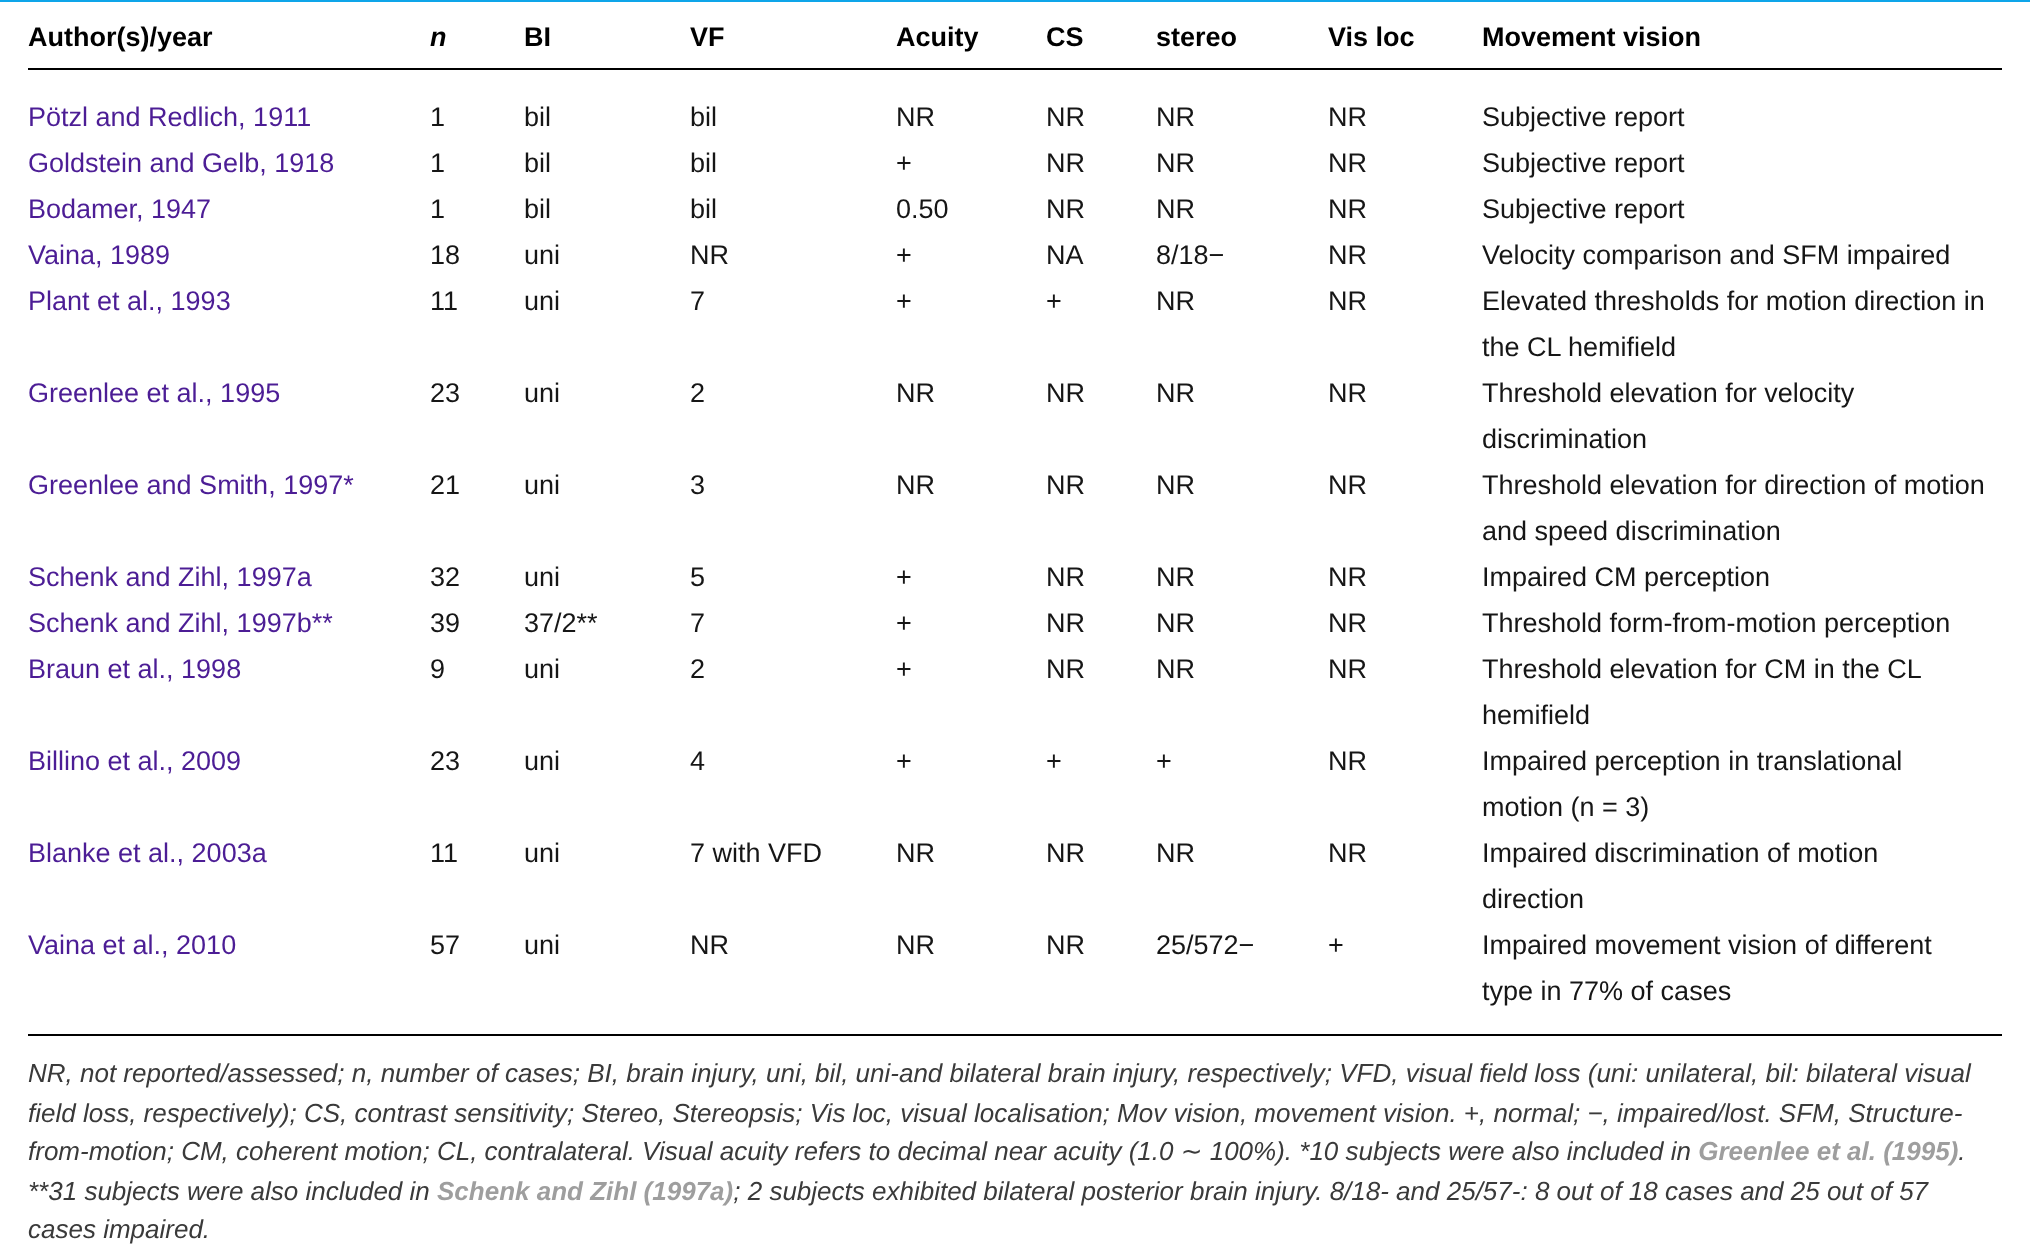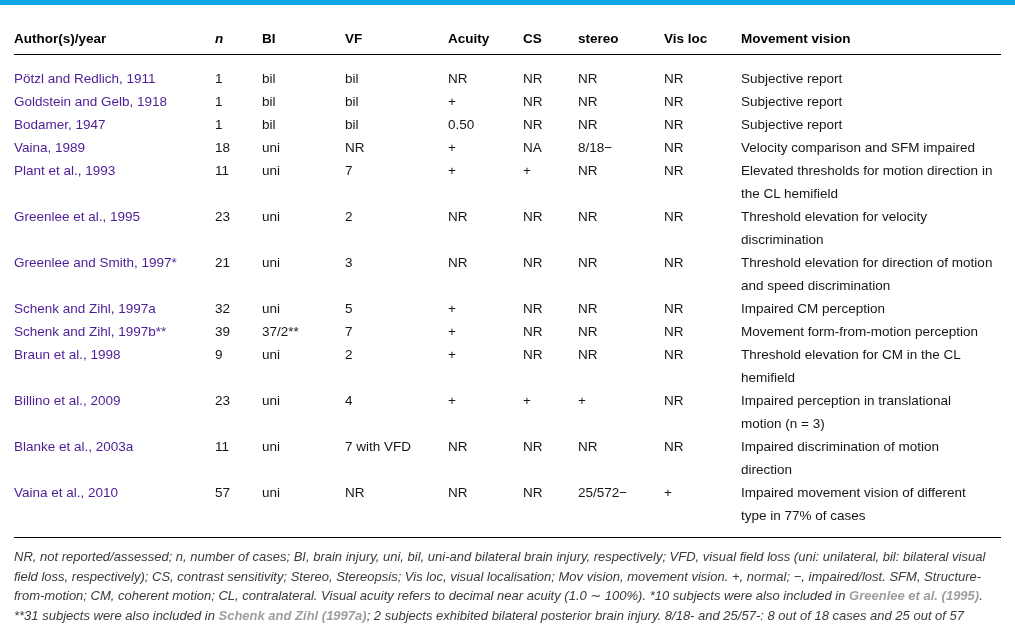--- a/index.html
+++ b/index.html
@@ -6,22 +6,22 @@
   html, body { background: #ffffff; }
   body {
     width: 1015px; height: 628px;
     font-family: "Liberation Sans", "DejaVu Sans", sans-serif;
     color: #161616;
     overflow: hidden;
   }
   .page {
     width: 1015px; height: 520px;
     background: #ffffff;
-    border-top: 5px solid #0ea5e9;
-    padding: 16px 14px;
+    border-top: 1px solid #0ea5e9;
+    padding: 0 14px;
   }
   .grid {
     display: grid;
     grid-template-columns: 201px 47px 83px 103px 75px 55px 86px 77px minmax(0, 1fr);
   }
   .thead {
     padding: 9px 0 6px 0;
     border-bottom: 1px solid #000000;
   }
   .thead .cell {
@@ -159,21 +159,21 @@
       </div>
       <div class="trow grid">
         <div class="cell col0 author">Schenk and Zihl, 1997b**</div>
         <div class="cell col1">39</div>
         <div class="cell col2">37/2**</div>
         <div class="cell col3">7</div>
         <div class="cell col4">+</div>
         <div class="cell col5">NR</div>
         <div class="cell col6">NR</div>
         <div class="cell col7">NR</div>
-        <div class="cell col8">Movement form-from-motion perception</div>
+        <div class="cell col8">Threshold form-from-motion perception</div>
       </div>
       <div class="trow grid">
         <div class="cell col0 author">Braun et al., 1998</div>
         <div class="cell col1">9</div>
         <div class="cell col2">uni</div>
         <div class="cell col3">2</div>
         <div class="cell col4">+</div>
         <div class="cell col5">NR</div>
         <div class="cell col6">NR</div>
         <div class="cell col7">NR</div>

